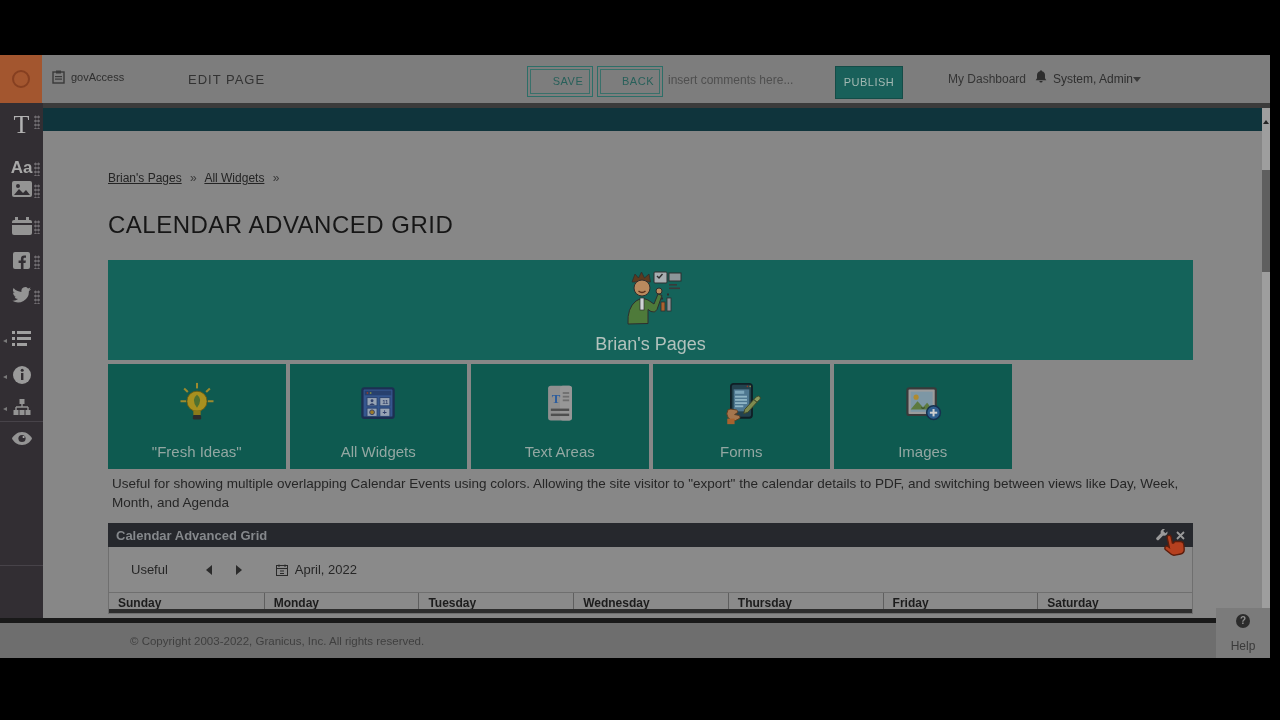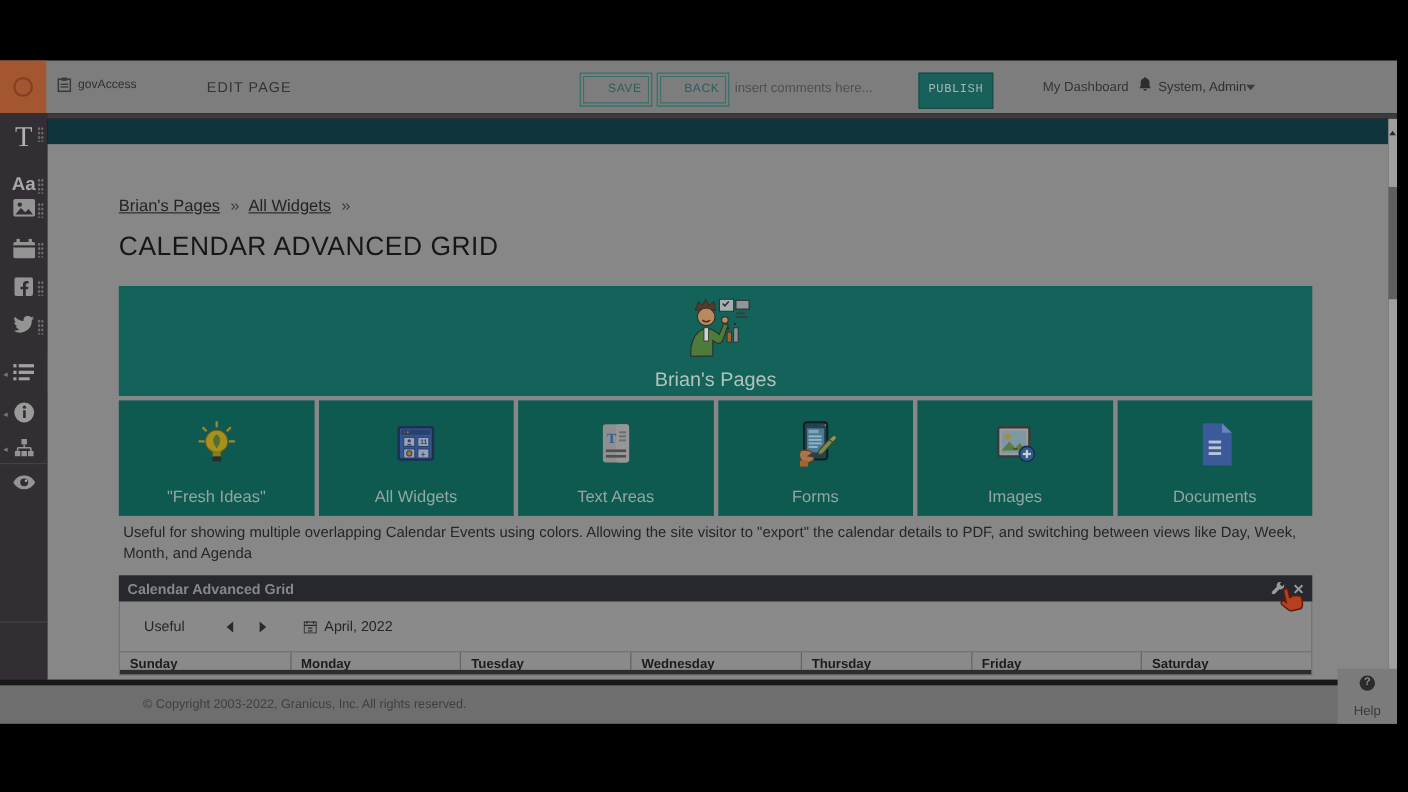--- a/index.html
+++ b/index.html
@@ -16,21 +16,21 @@
            font-size:11px; color:#2e2e2e; }
   .edit-page { position:absolute; left:188px; top:17px; font-size:13px; color:#333; letter-spacing:1px; }
   .tb-btn { position:absolute; top:11px; width:66px; height:31px; background:transparent;
             border:1px solid #2c6f68; box-shadow:inset 0 0 0 2px #7d7d7d, inset 0 0 0 3px #39706a;
             color:#28605a; font-size:11px; letter-spacing:.5px; text-align:center; line-height:29px; cursor:pointer;padding-left:16px; }
   .save-btn { left:527px; } .back-btn { left:597px; }
   .comments-input { position:absolute; left:668px; top:8px; width:160px; height:34px; background:transparent;
                     border:none; outline:none; font-size:12px; color:#3e3e3e; font-family:inherit; }
   .comments-input::placeholder { color:#4f4f4f; opacity:1; }
   .publish-btn { position:absolute; left:835px; top:11px; width:68px; height:33px; background:#19605a;
-                 border:1px solid #144c47; color:#a3b8b2; font-size:11px; letter-spacing:.5px; cursor:pointer;font-family:Liberation Mono, monospace; }
+                 border:1px solid #144c47; color:#a3b8b2; font-size:11px; letter-spacing:.5px; cursor:pointer; }
   .dashboard-link { position:absolute; left:948px; top:17px; font-size:12px; color:#353535; cursor:pointer; }
   .bell { position:absolute; left:1035px; top:15px; }
   .user-menu { position:absolute; left:1053px; top:17px; font-size:12px; color:#2f2f2f; cursor:pointer;
                display:flex; align-items:center; gap:0; }
   .caret-down { width:0; height:0; border-left:4px solid transparent; border-right:4px solid transparent;
                 border-top:5px solid #3a3a3a; }
 
   
   .top-strip { position:absolute; left:0; top:103px; width:1270px; height:5px; background:#3b3b3b; }
   .site-band { position:absolute; left:43px; top:108px; width:1219px; height:23px; background:#0f343c; }
@@ -51,21 +51,21 @@
 
   
   .scrollbar { position:absolute; left:1262px; top:108px; width:8px; height:510px; background:#9e9e9e; }
   .scroll-up { position:absolute; left:0; top:2px; width:8px; text-align:center; }
   .scroll-up i { display:inline-block; width:0; height:0; border-left:3px solid transparent;
                  border-right:3px solid transparent; border-bottom:4px solid #242424; }
   .scroll-thumb { position:absolute; left:0; top:62px; width:8px; height:102px; background:#5f5f5f; }
 
   
   .content { position:absolute; left:43px; top:131px; width:1219px; height:487px; background:#878787; overflow:hidden; }
-  .breadcrumb { position:absolute; left:65px; top:48px; font-size:15px; color:#2a2a2a; }
+  .breadcrumb { position:absolute; left:65px; top:40px; font-size:12px; color:#2a2a2a; }
   .breadcrumb a { color:#242424; text-decoration:underline; cursor:pointer; }
   .bc-sep { margin:0 5px; color:#3a3a3a; }
   .page-title { position:absolute; left:65px; top:80px; font-size:24px; font-weight:400;
                 letter-spacing:.5px; color:#161616; }
 
   .banner { position:absolute; left:65px; top:129px; width:1085px; height:100px; background:#14635a;
             text-align:center; cursor:pointer; }
   .banner-icon { margin-top:8px; }
   .banner-label { margin-top:4px; font-size:18px; color:#b3c2bd; }
 
@@ -361,32 +361,20 @@
             <path d="M10.5 30 l7.5 -9 l6 6.5 l4.5 -5 l6 7.5 z" fill="#5d7a3f"></path>
             <path d="M22 28 q2 1.6 4 0" stroke="#2e3e2a" fill="none"></path>
             <circle cx="35.5" cy="33.5" r="7.5" fill="#2e5e8e" stroke="#15314e" stroke-width="1.6"></circle>
             <rect x="31.5" y="32.4" width="8" height="2.2" fill="#cfcfcf"></rect>
             <rect x="34.4" y="29.5" width="2.2" height="8" fill="#cfcfcf"></rect>
           </svg>
         </div>
         <div class="tile-label">Images</div>
       </div>
 
-      <div class="tile">
-        <div class="tile-icon">
-          <svg width="42" height="44" viewBox="0 0 48 50">
-            <path d="M12 3 h20 l10 10 v34 h-30 z" fill="#3a5a99"></path>
-            <path d="M32 3 l10 10 h-10 z" fill="#6a85bd"></path>
-            <rect x="18" y="21" width="13" height="3" fill="#b9c3d6"></rect>
-            <rect x="18" y="27" width="13" height="3" fill="#b9c3d6"></rect>
-            <rect x="18" y="33" width="13" height="3" fill="#b9c3d6"></rect>
-          </svg>
-        </div>
-        <div class="tile-label">Documents</div>
-      </div>
     </div>
 
     <div class="description">Useful for showing multiple overlapping Calendar Events using colors. Allowing the site visitor to "export" the calendar details to PDF, and switching between views like Day, Week, Month, and Agenda</div>
 
     <div class="cal-widget">
       <div class="cal-header">
         <span class="cal-title">Calendar Advanced Grid</span>
         <span class="cal-tools">
           <svg width="13" height="12" viewBox="0 0 13 12">
             <path d="M12.3 2.4 a3.3 3.3 0 0 1 -4.2 4.2 L4 10.7 a1.6 1.6 0 0 1 -2.3 -2.3 L5.8 4.3 A3.3 3.3 0 0 1 10 .1 L8.2 1.9 l2.3 2.3 1.8 -1.8 z" fill="#9a9a9a"></path>

